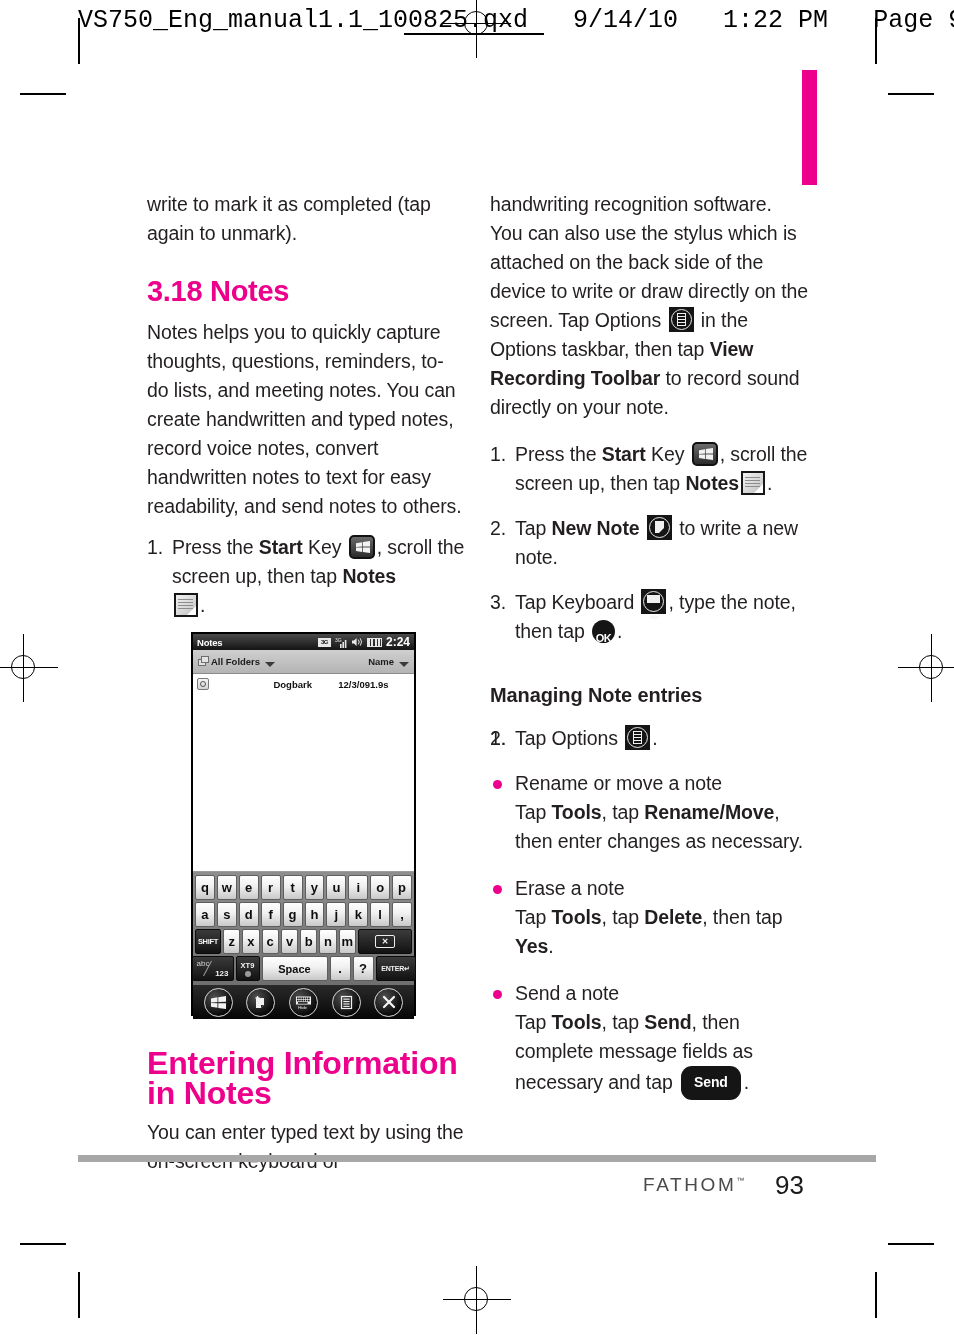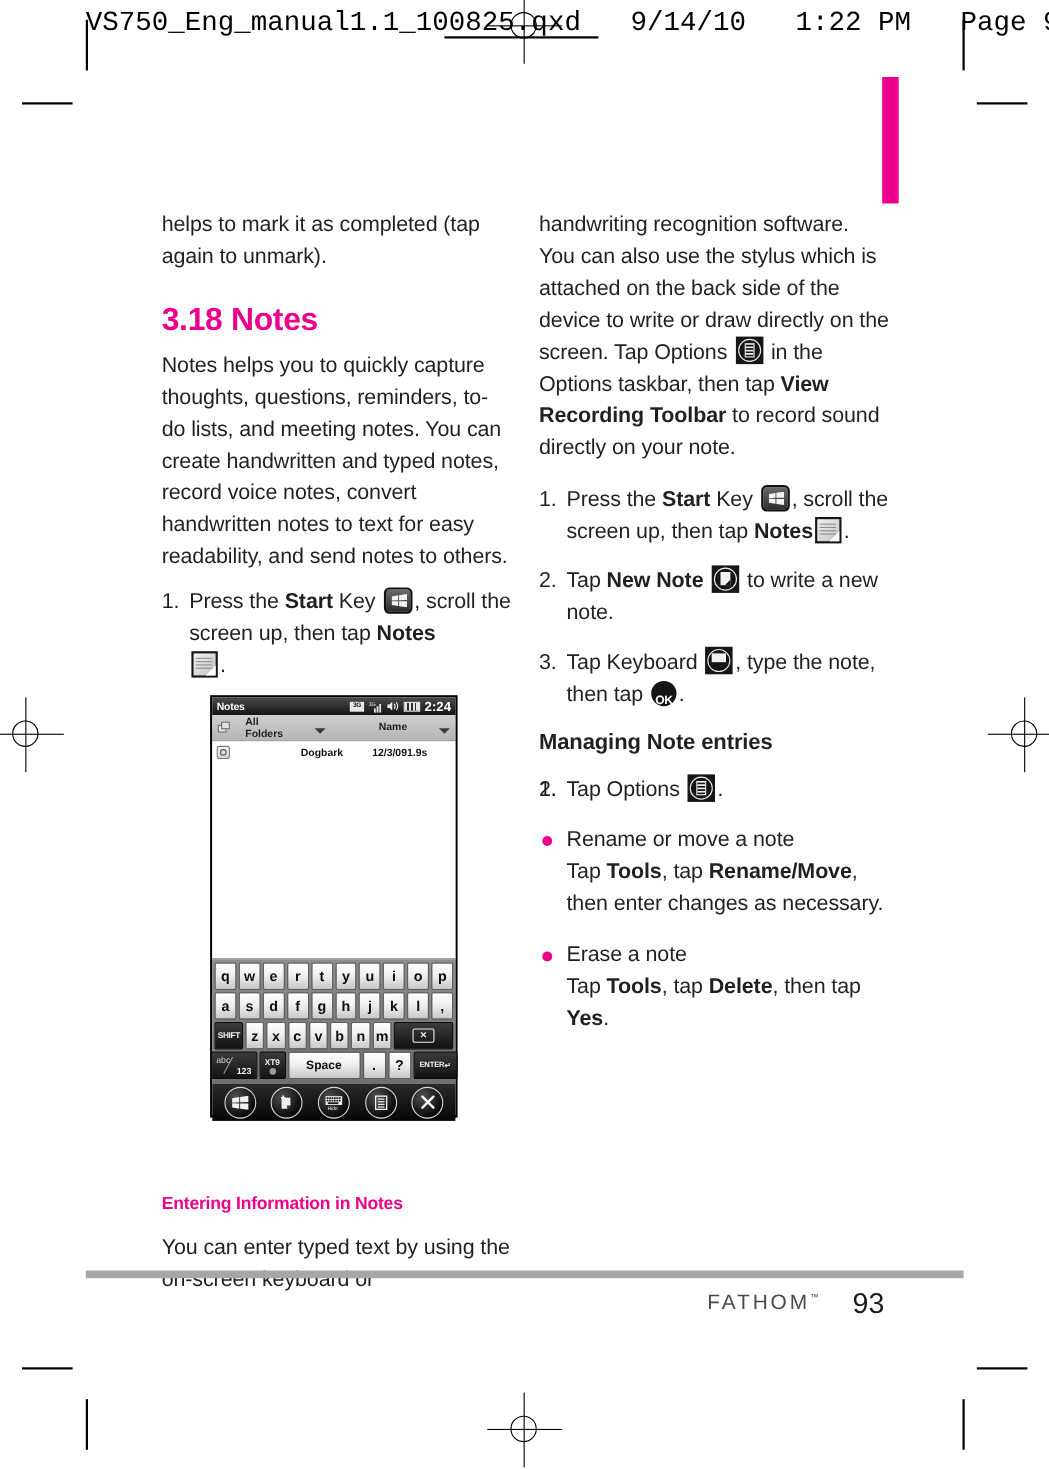--- a/index.html
+++ b/index.html
@@ -92,28 +92,28 @@
   p.body { margin: 0 0 0 0; }
 
   h2.sect {
     margin: 26px 0 10px 0;
     font-size: 29px;
     line-height: 34px;
     font-weight: bold;
     letter-spacing: -0.3px;
   }
   h3.sub {
-    margin: 46px 0 10px 0;
-    font-size: 16px;
+    margin: 14px 0 10px 0;
+    font-size: 32px;
     line-height: 30px;
     font-weight: bold;
     letter-spacing: -0.2px;
   }
   h4.minor {
-    margin: 16px 0 14px 0;
+    margin: 36px 0 14px 0;
     font-size: 20px;
     line-height: 26px;
     font-weight: bold;
   }
 
   ol.steps {
     margin: 12px 0 0 0;
     padding: 0;
     list-style: none;
     counter-reset: s;
@@ -333,21 +333,20 @@
   .dev-toolbar {
     height: 23px;
     background: linear-gradient(#cfcfcf,#b4b4b4);
     border-bottom: 1px solid #8b8b8b;
     display: flex;
     align-items: center;
     padding: 0 5px;
     font-weight: bold;
     font-size: 9.5px;
     color: #1b1b1b;
-    gap: 24px;
   }
   .folder-ico {
     position: relative;
     width: 12px; height: 11px;
     margin-right: 1px;
   }
   .folder-ico i {
     position: absolute;
     width: 8px; height: 7px;
     border: 1px solid #6d6d6d;
@@ -534,21 +533,21 @@
       <div class="circ"></div>
   </div>
 
   <div class="filehdr">VS750_Eng_manual1.1_100825.qxd   9/14/10   1:22 PM   Page 93</div>
   <div class="hdr-underline"></div>
 
   <div class="edge-tab" style="background:#EC008C;"></div>
 
   <div class="col col-left">
 
-    <p class="body">helps to mark it as completed (tap again to unmark).</p>
+    <p class="body">write to mark it as completed (tap again to unmark).</p>
 
     <h2 class="sect" style="color:#EC008C;">3.18 Notes</h2>
 
     <p class="body">Notes helps you to quickly capture thoughts, questions, reminders, to-do lists, and meeting notes. You can create handwritten and typed notes, record voice notes, convert handwritten notes to text for easy readability, and send notes to others.</p>
 
     <ol class="steps">
       <li>
         <span class="num">1.</span><span>Press the </span><b>Start</b><span> Key </span><span class="ic ic-start">
             <span class="flag">
               <svg class="winflag" width="14" height="12" viewBox="0 0 14 12" aria-hidden="true">
@@ -797,20 +796,24 @@
       <li>
         <span class="dot" style="background:#EC008C;"></span>
         <span>Rename or move a note</span><br><span>Tap </span><b>Tools</b><span>, tap </span><b>Rename/Move</b><span>, then enter changes as necessary.</span>
       </li>
 
       <li>
         <span class="dot" style="background:#EC008C;"></span>
         <span>Erase a note</span><br><span>Tap </span><b>Tools</b><span>, tap </span><b>Delete</b><span>, then tap </span><b>Yes</b><span>.</span>
       </li>
 
+      <li>
+        <span class="dot" style="background:#EC008C;"></span>
+        <span>Send a note</span><br><span>Tap </span><b>Tools</b><span>, tap </span><b>Send</b><span>, then complete message fields as necessary and tap </span><span class="btn-send">Send</span><span>.</span>
+      </li>
     </ul>
   </div>
 
   <div class="footer-rule"></div>
   <div class="brand"><span>FATHOM</span><span class="tm">™</span></div>
   <div class="pageno">93</div>
 
 </div>
 
 </body></html>

